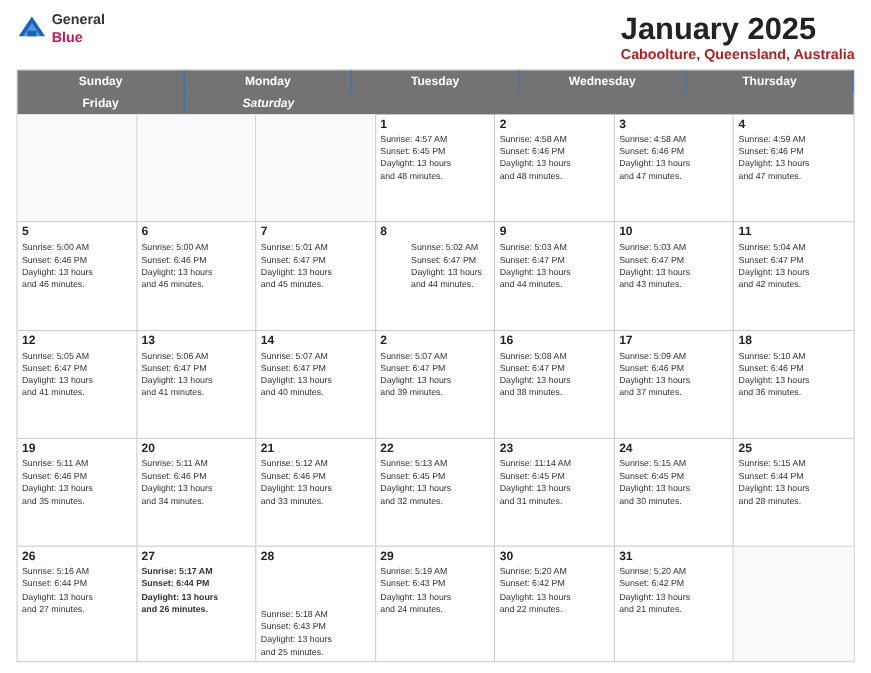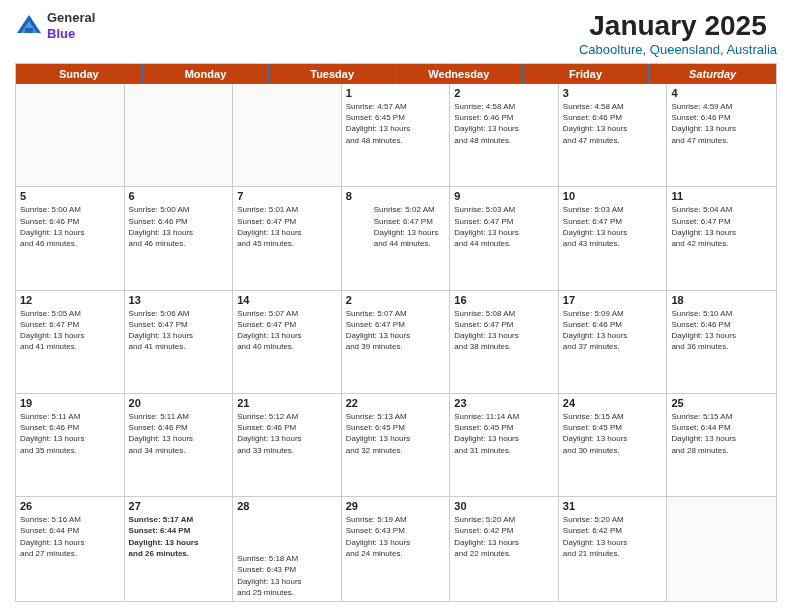--- a/index.html
+++ b/index.html
@@ -27,47 +27,48 @@
       display: flex;
       align-items: flex-end;
       gap: 4px;
     }
     .logo-text {
       font-size: 13px;
       font-weight: bold;
       line-height: 1.2;
     }
     .logo-general { color: #333; }
-    .logo-blue { color: #6d28d9; }
+    .logo-blue { color: #be185d; }
     .logo-icon {
       width: 28px;
       height: 28px;
     }
     .title-block {
-      text-align: center;
+      text-align: left;
     }
     .calendar-title {
       font-size: 28px;
       font-weight: bold;
       color: #222;
     }
     .calendar-subtitle {
       font-size: 13px;
-      color: #0369a1;
+      color: #b91c1c;
+      font-weight: bold;
     }
     .calendar {
       flex: 1;
       display: flex;
       flex-direction: column;
       border: 1px solid #ccc;
     }
     .cal-header-row {
       display: grid;
-      grid-template-columns: repeat(6, 1fr);
-      background: #c2410c;
+      grid-template-columns: repeat(5, 1fr);
+      background: #737373;
     }
     .cal-header-cell {
       color: #fff;
       font-size: 11px;
       font-weight: bold;
       text-align: center;
       padding: 4px 2px;
       border-right: 1px solid #2979c4;
     }
     .cal-header-cell:last-child { border-right: none; font-style: italic; }
@@ -126,20 +127,21 @@
       <div class="calendar-subtitle">Caboolture, Queensland, Australia</div>
     </div>
   </div>
 
   <div class="calendar">
     <div class="cal-header-row">
     <div class="cal-header-cell">Sunday</div>
         <div class="cal-header-cell">Monday</div>
         <div class="cal-header-cell">Tuesday</div>
         <div class="cal-header-cell">Wednesday</div>
+        <div class="cal-header-cell">Thursday</div>
         <div class="cal-header-cell">Friday</div>
         <div class="cal-header-cell">Saturday</div>
       </div>
     <div class="cal-body">
     <div class="cal-week">
           <div class="cal-cell empty"></div>
           <div class="cal-cell empty"></div>
           <div class="cal-cell empty"></div>
           <div class="cal-cell">
             <div class="day-num">1</div>

